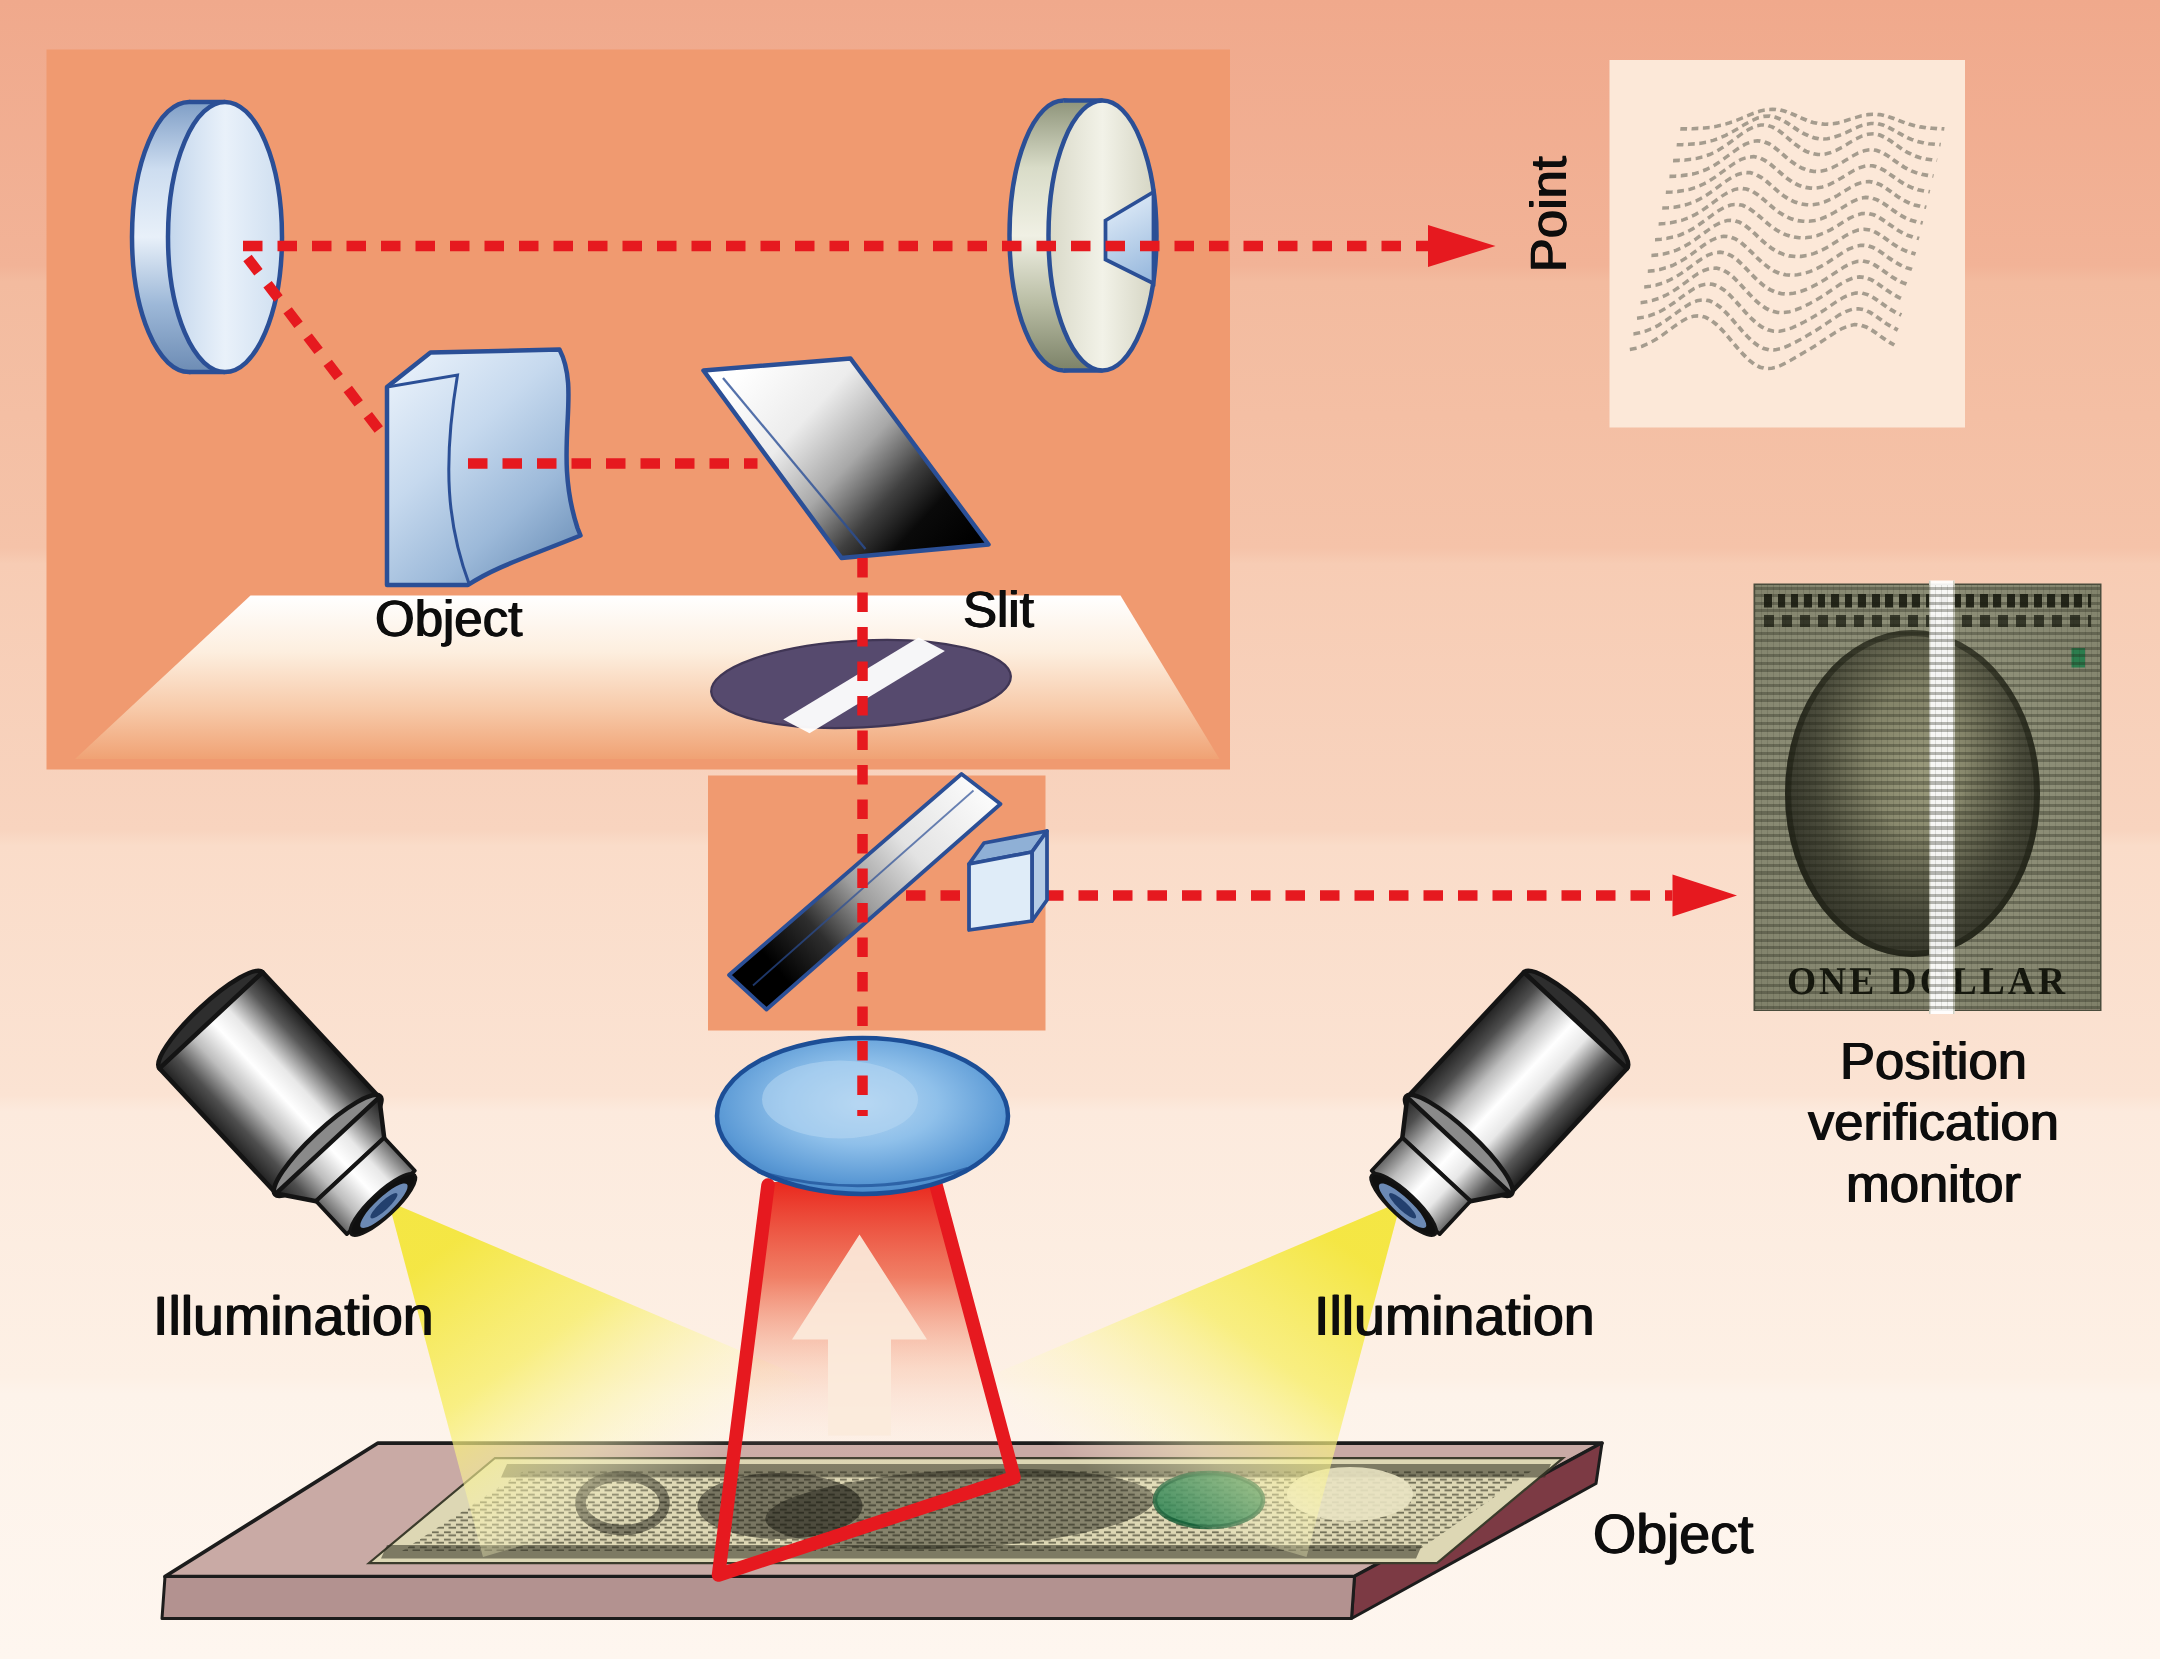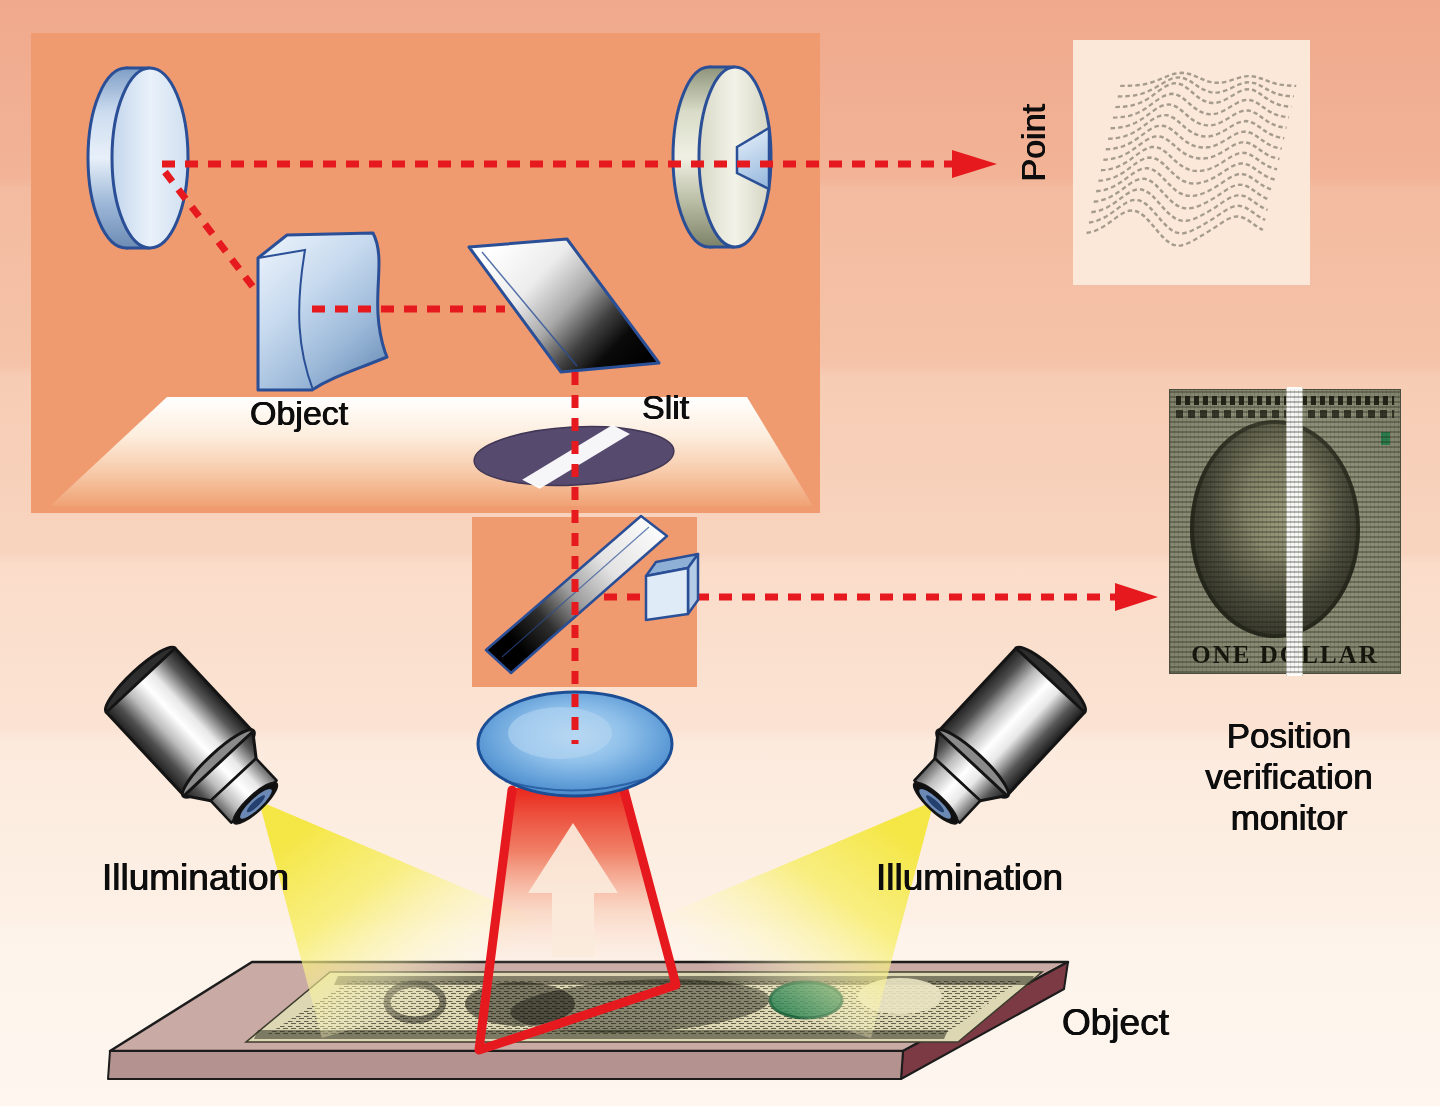--- a/index.html
+++ b/index.html
@@ -13,21 +13,21 @@
       #f0a98c 0%, #f2b397 16%, #f3bb9f 17%, #f5c3a9 33%, #f7ccb4 34%,
       #f8d4bf 50%, #fadcc9 51%, #fbe3d3 66%, #fceadd 67%, #fdf0e5 83%,
       #fdf3ea 84%, #fef6ef 100%);
   }
   svg.art{position:absolute;left:0;top:0;}
   .lbl{
     position:absolute;color:#0d0d0d;
     text-shadow:.5px 0 0 currentColor,-.5px 0 0 currentColor;
     white-space:nowrap;
   }
-  .lbl.wrap{white-space:normal;margin-top:28px;}
+  .lbl.wrap{white-space:normal;}
   .vert{
     writing-mode:vertical-rl;transform:rotate(180deg);
   }
   
   .monitor{
     position:absolute;left:1170px;top:390px;width:230px;height:283px;
     background:radial-gradient(ellipse at 50% 45%, #9a9b82 0%, #8b8c75 55%, #7f8069 100%);
     outline:1px solid #4a4c3c;
   }
   .monitor::after{ 

